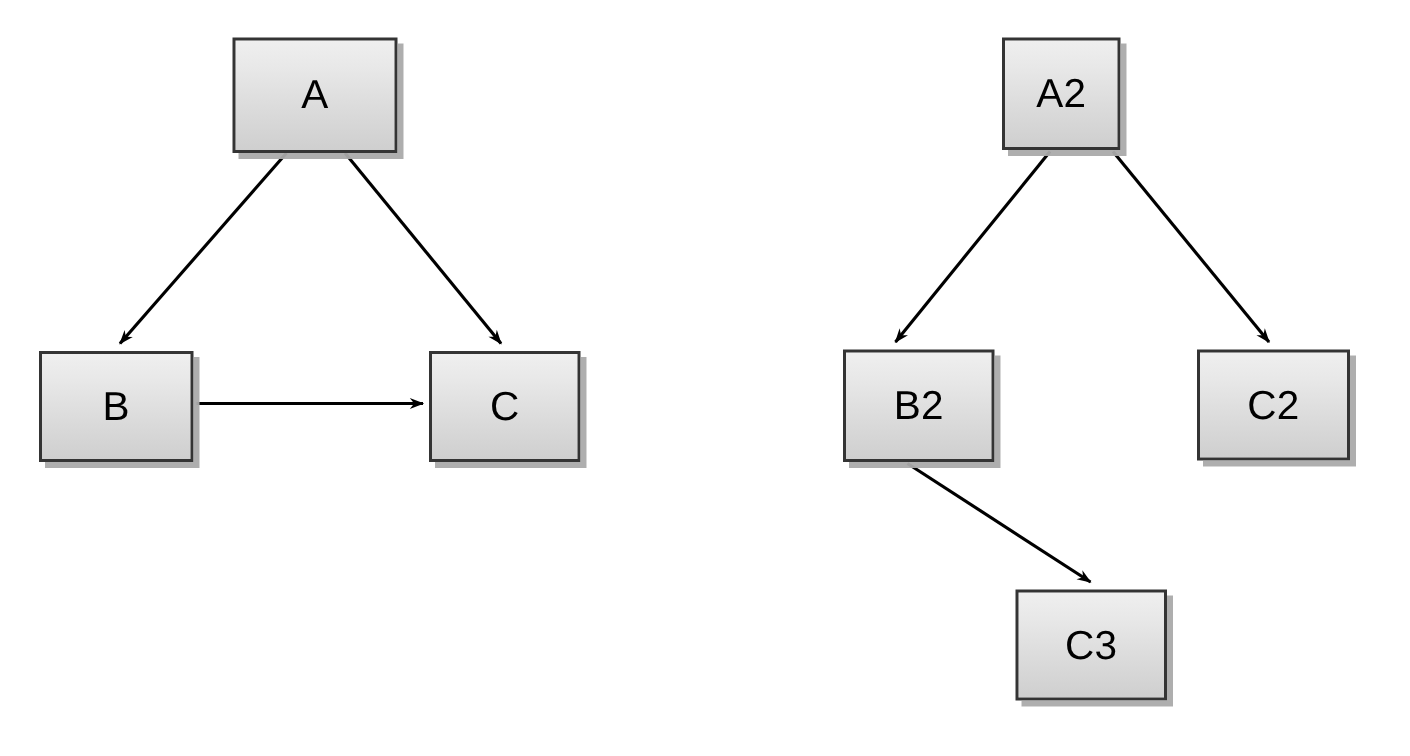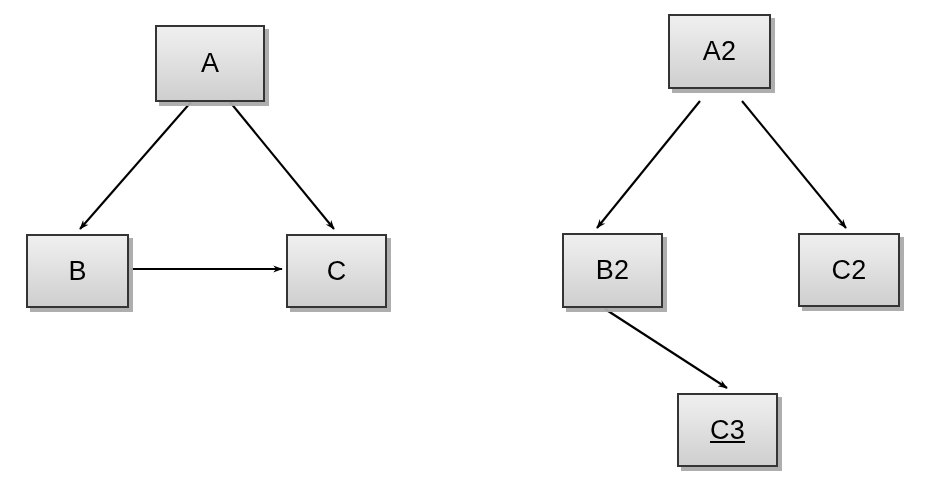--- a/index.html
+++ b/index.html
@@ -76,29 +76,29 @@
   </div>
 
   <div class="node" style="left:26px; top:234px; width:103px; height:74px;">
     <span class="node-label">B</span>
   </div>
 
   <div class="node" style="left:286px; top:234px; width:101px; height:74px;">
     <span class="node-label">C</span>
   </div>
 
-  <div class="node" style="left:668px; top:14px; width:103px; height:75px;">
+  <div class="node" style="left:668px; top:25px; width:79px; height:75px;">
     <span class="node-label">A2</span>
   </div>
 
   <div class="node" style="left:542px; top:233px; width:101px; height:75px;margin-left:20px;">
     <span class="node-label">B2</span>
   </div>
 
   <div class="node" style="left:798px; top:233px; width:102px; height:74px;">
     <span class="node-label">C2</span>
   </div>
 
-  <div class="node" style="left:677px; top:393px; width:101px; height:74px;text-decoration:underline;">
+  <div class="node" style="left:677px; top:393px; width:101px; height:74px;">
     <span class="node-label">C3</span>
   </div>
 
 </div>
 
 </body></html>

